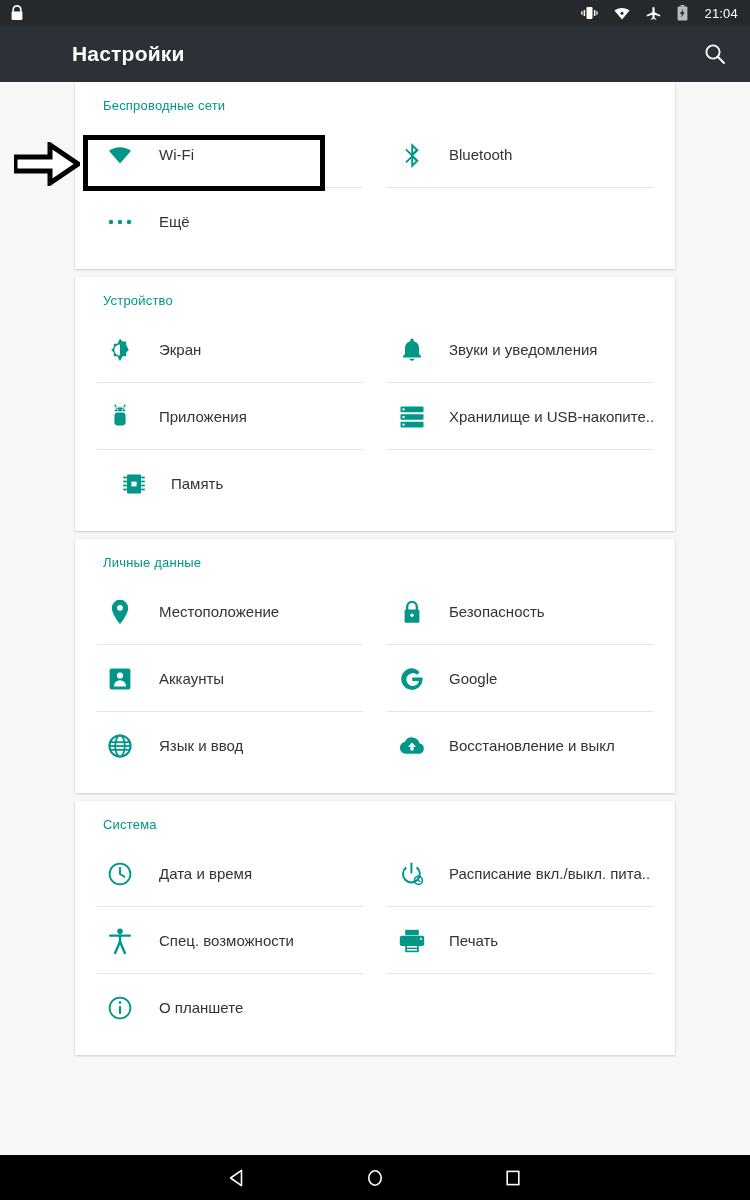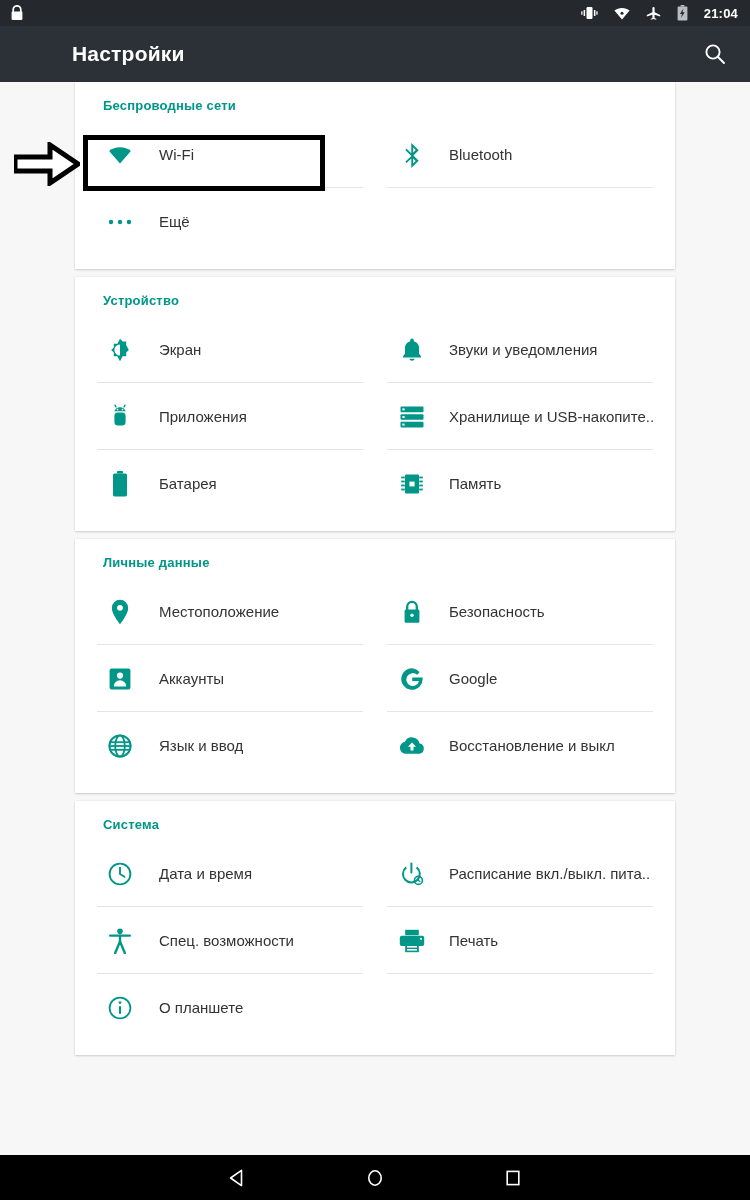--- a/index.html
+++ b/index.html
@@ -10,21 +10,21 @@
     overflow: hidden;
   }
   #screen { position: relative; width: 750px; height: 1200px; background: #f7f7f7; }
 
   
   .statusbar {
     position: absolute; top: 0; left: 0; width: 750px; height: 26px;
     background: #25282d; display: flex; align-items: center;
     padding: 0 12px 0 10px; color: #ffffff;
   }
-  .sb-right { margin-left: auto; display: flex; align-items: center; gap: 16px; font-weight: bold; }
+  .sb-right { margin-left: auto; display: flex; align-items: center; gap: 16px; }
   .sb-time { font-size: 13px; color: #ffffff; letter-spacing: .2px; }
   .sb-ico { display: inline-flex; align-items: center; }
 
   
   .appbar {
     position: absolute; top: 26px; left: 0; width: 750px; height: 56px;
     background: #2b3137; display: flex; align-items: center;
   }
   .appbar-title {
     color: #ffffff; font-size: 21px; margin-left: 72px; font-weight: 700;
@@ -37,21 +37,21 @@
     position: absolute; top: 82px; left: 0; width: 750px; height: 1073px;
     background: #f7f7f7; padding: 0;
   }
   .card {
     position: relative;
     margin: 0 75px 8px 75px; width: 600px;
     background: #ffffff;
     box-shadow: 0 1px 2px rgba(0,0,0,.16), 0 0 1px rgba(0,0,0,.12);
   }
   .card-title {
-    color: #009688; font-size: 13px; font-weight: bold;
+    color: #009688; font-size: 13px; font-weight: normal;
     padding: 16px 0 8px 28px; letter-spacing: .2px;
   }
   .grid { display: flex; flex-wrap: wrap; padding: 0 22px 14px 22px; }
   .row {
     width: 50%; height: 67px; display: flex; align-items: center;
     position: relative; cursor: pointer;
   }
   .row.has-div::after {
     content: ""; position: absolute; left: 0; right: 12px; bottom: 0;
     height: 1px; background: #e4e4e4;
@@ -225,29 +225,20 @@
               <rect x="0.5" y="8.2" width="23" height="5.6" rx="1" fill="#009688"></rect>
               <rect x="0.5" y="15.8" width="23" height="5.6" rx="1" fill="#009688"></rect>
               <rect x="2.4" y="2.4" width="2.2" height="2" fill="#ffffff"></rect>
               <rect x="2.4" y="10" width="2.2" height="2" fill="#ffffff"></rect>
               <rect x="2.4" y="17.6" width="2.2" height="2" fill="#ffffff"></rect>
             </svg>
           </span>
           <span class="label">Хранилище и USB-накопите..</span>
         </div>
 
-        <div class="row left">
-          <span class="ico">
-            <svg width="16" height="26" viewBox="0 0 16 26">
-              <rect x="5" y="0" width="6" height="2.6" rx="0.6" fill="#009688"></rect>
-              <rect x="1" y="2.4" width="14" height="23" rx="1.6" fill="#009688"></rect>
-            </svg>
-          </span>
-          <span class="label">Батарея</span>
-        </div>
 
         <div class="row right">
           <span class="ico">
             <svg width="24" height="24" viewBox="0 0 24 24">
               <rect x="5" y="2.4" width="14" height="19.2" rx="1" fill="#009688"></rect>
               <g fill="#009688">
                 <rect x="1.2" y="4.6" width="3.6" height="1.8"></rect>
                 <rect x="1.2" y="8.6" width="3.6" height="1.8"></rect>
                 <rect x="1.2" y="12.6" width="3.6" height="1.8"></rect>
                 <rect x="1.2" y="16.6" width="3.6" height="1.8"></rect>

